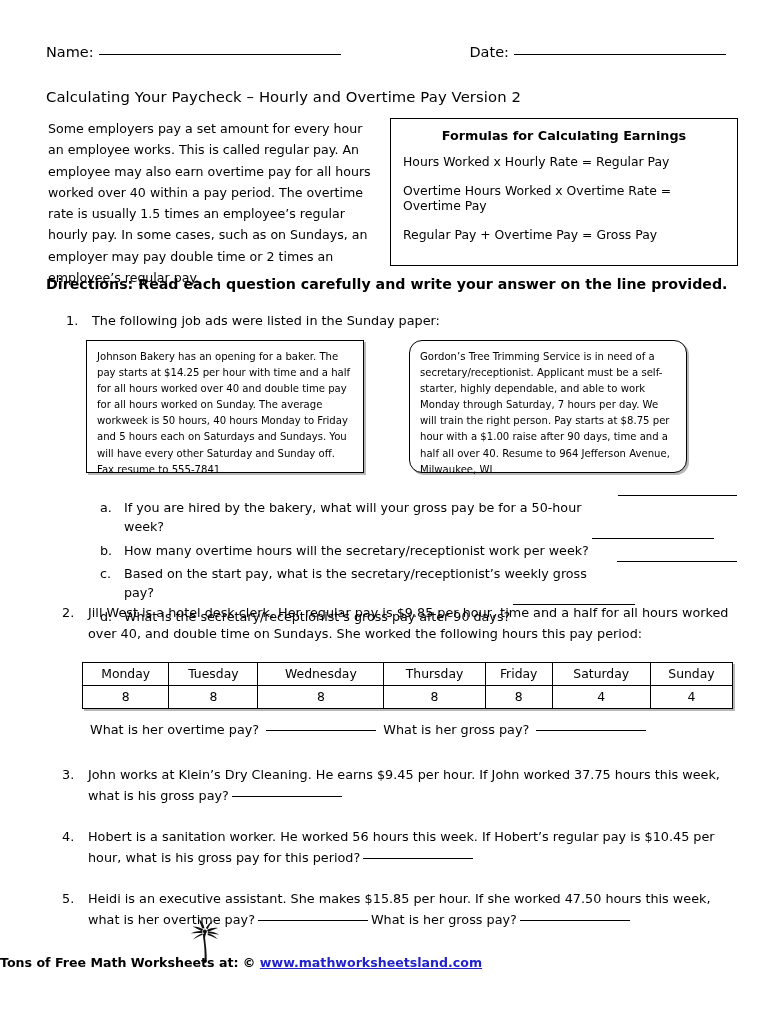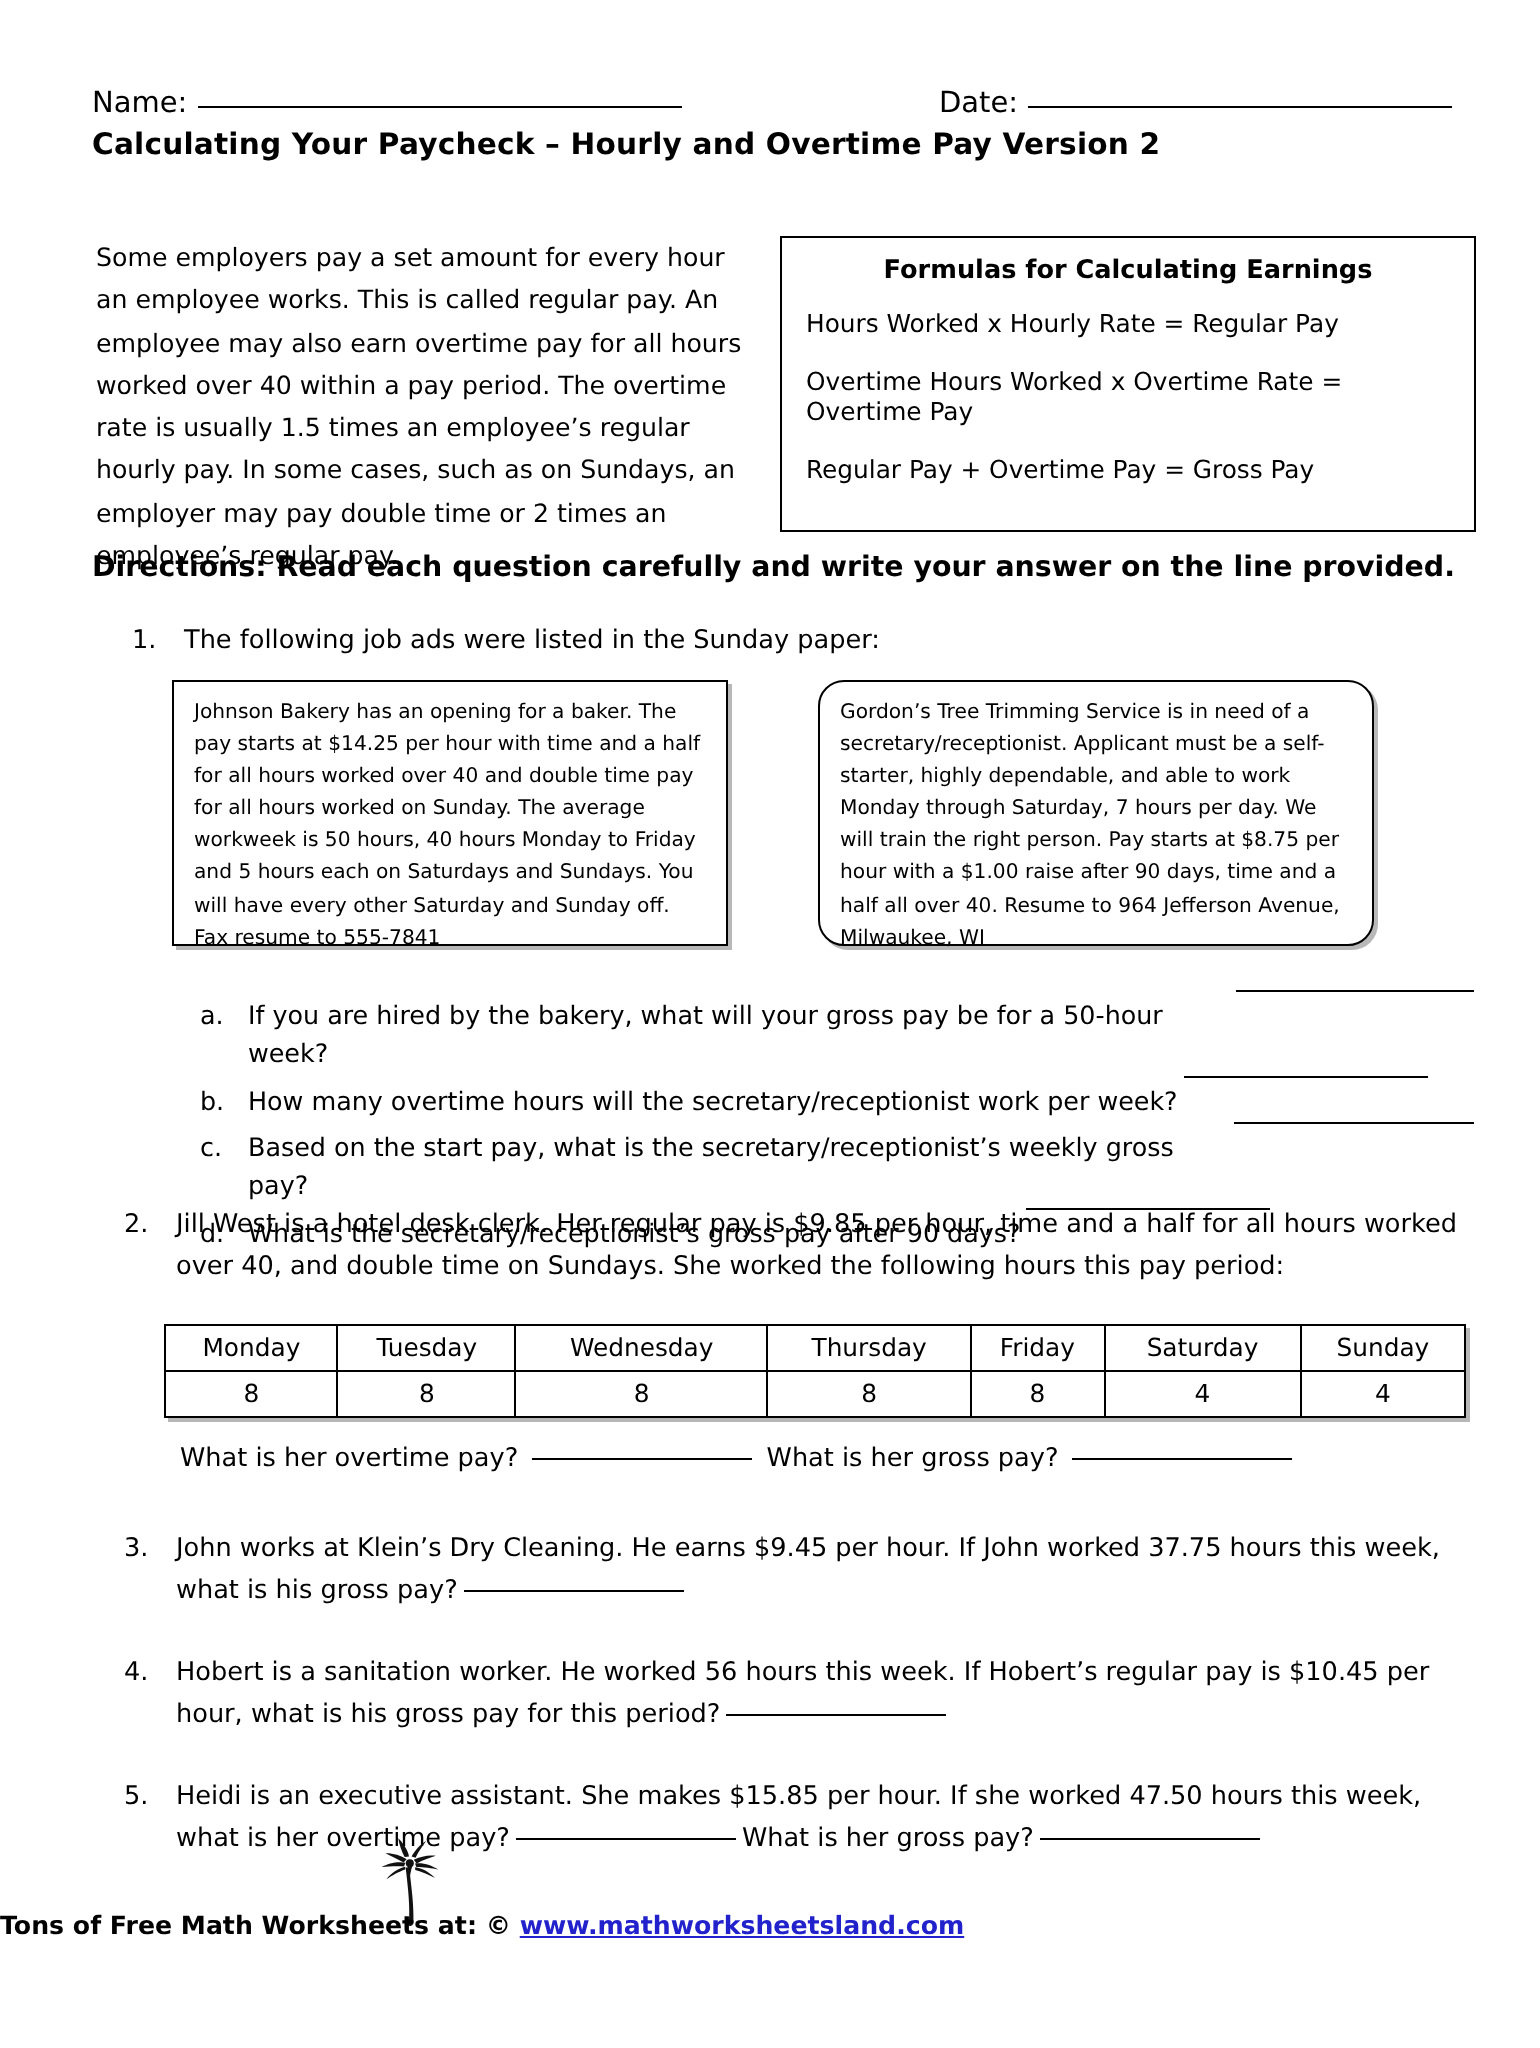--- a/index.html
+++ b/index.html
@@ -29,22 +29,22 @@
     margin-left: 5px;
     position: relative;
     top: -2px;
   }
   .name-rule { width: 272px; }
   .date-rule { width: 212px; }
   .date-group { margin-left: 128px; display: flex; align-items: baseline; }
 
   
   .title {
-    position: absolute; left: 46px; top: 64px;
-    font-size: 14.8px; font-weight: bold; letter-spacing: .1px;
+    position: absolute; left: 46px; top: 88px;
+    font-size: 14.8px; font-weight: normal; letter-spacing: .1px;
   }
 
   
   .intro {
     position: absolute; left: 48px; top: 118px; width: 330px;
     font-size: 12.6px; line-height: 21.3px;
   }
 
   
   .formula-box {

